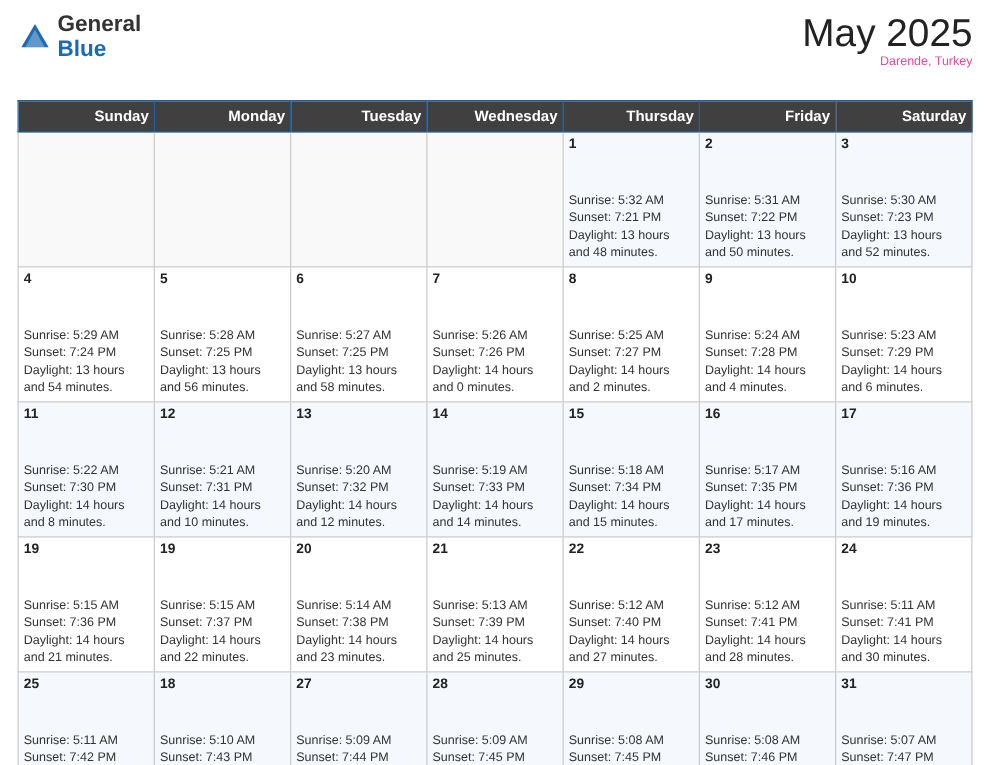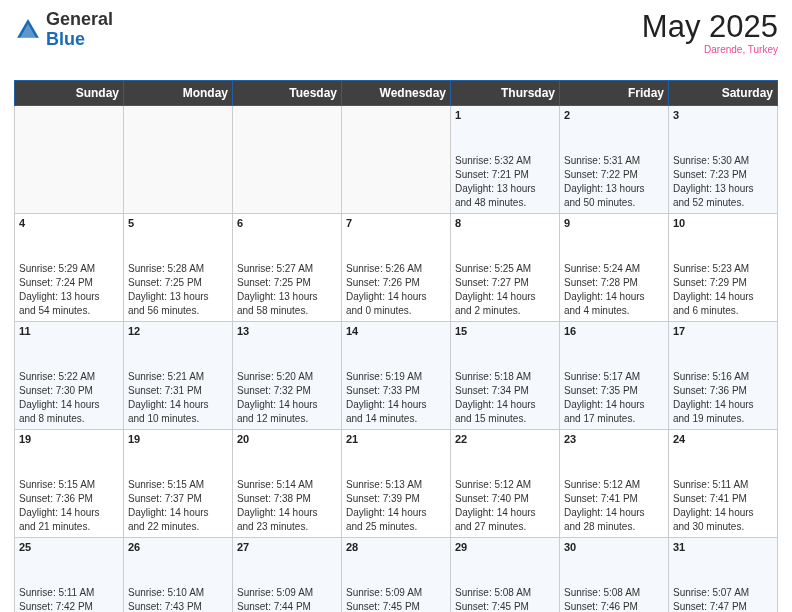--- a/index.html
+++ b/index.html
@@ -248,21 +248,21 @@
             <div class="day-num">24</div>
             <div class="day-info">Sunrise: 5:11 AM<br>Sunset: 7:41 PM<br>Daylight: 14 hours<br>and 30 minutes.</div>
           </td>
         </tr>
         <tr>
           <td>
             <div class="day-num">25</div>
             <div class="day-info">Sunrise: 5:11 AM<br>Sunset: 7:42 PM<br>Daylight: 14 hours<br>and 31 minutes.</div>
           </td>
           <td>
-            <div class="day-num">26</div>
+            <div class="day-num">18</div>
             <div class="day-info">Sunrise: 5:10 AM<br>Sunset: 7:43 PM<br>Daylight: 14 hours<br>and 33 minutes.</div>
           </td>
           <td>
             <div class="day-num">27</div>
             <div class="day-info">Sunrise: 5:09 AM<br>Sunset: 7:44 PM<br>Daylight: 14 hours<br>and 34 minutes.</div>
           </td>
           <td>
             <div class="day-num">28</div>
             <div class="day-info">Sunrise: 5:09 AM<br>Sunset: 7:45 PM<br>Daylight: 14 hours<br>and 35 minutes.</div>
           </td>

